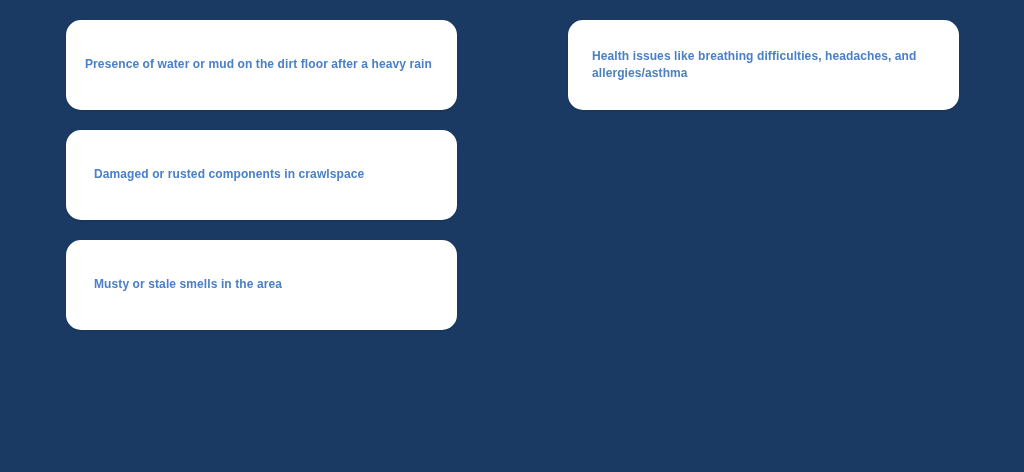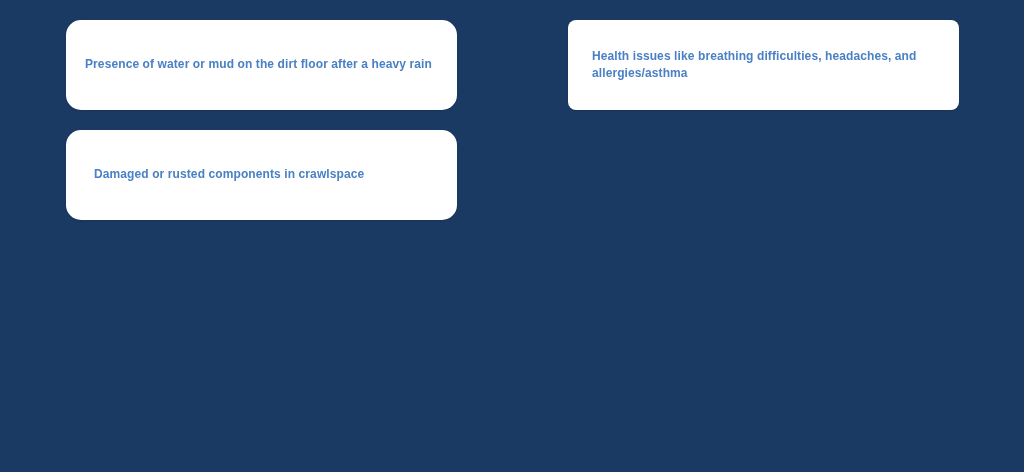--- a/index.html
+++ b/index.html
@@ -57,21 +57,20 @@
     padding: 0 22px 0 19px;
   }
 
   
   .card-left.indent {
     padding-left: 28px;
   }
 
   .card-right {
     padding: 0 20px 0 24px;
-    border-radius: 8px;
   }
 
   .card-text {
     color: #4a80c4;
     font-size: 12px;
     font-weight: bold;
     line-height: 1.45;
     letter-spacing: 0.1px;
     margin: 0;
   }
@@ -85,20 +84,23 @@
 
     <div class="card card-left">
       <p class="card-text">Presence of water or mud on the dirt floor after a heavy rain</p>
     </div>
 
 
     <div class="card card-left indent">
       <p class="card-text">Damaged or rusted components in crawlspace</p>
     </div>
 
+    <div class="card card-left indent">
+      <p class="card-text">Musty or stale smells in the area</p>
+    </div>
 
   </div>
 
   <div class="column column-right">
 
     <div class="card card-right">
       <p class="card-text">Health issues like breathing difficulties, headaches, and allergies/asthma</p>
     </div>
 
 

